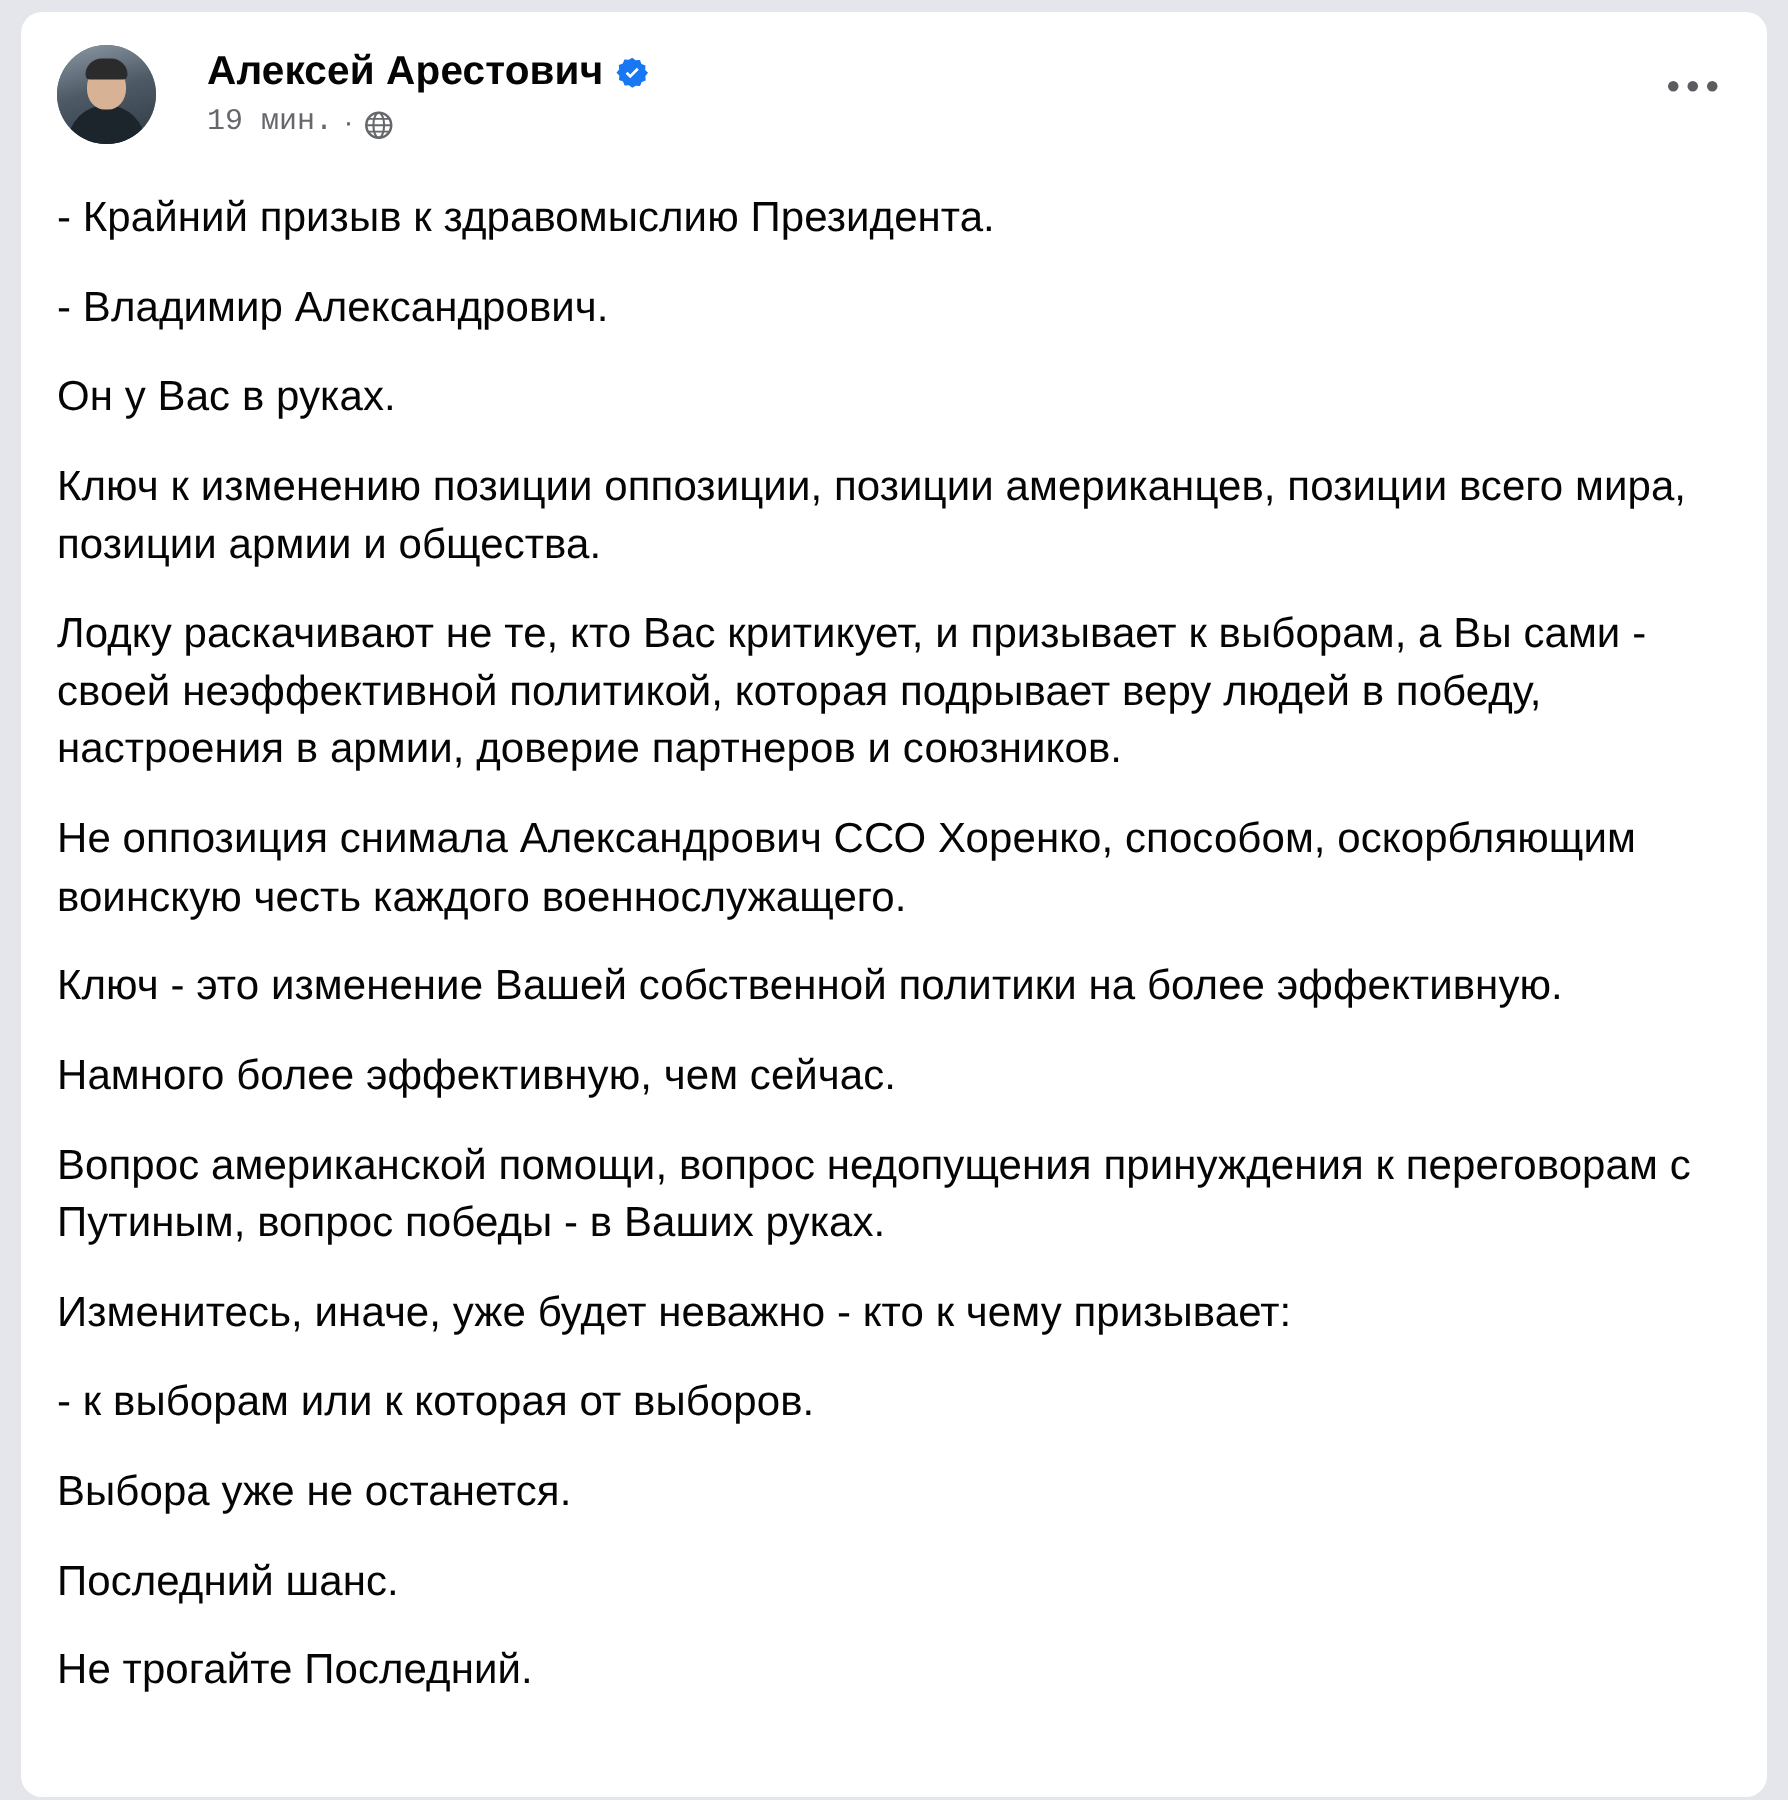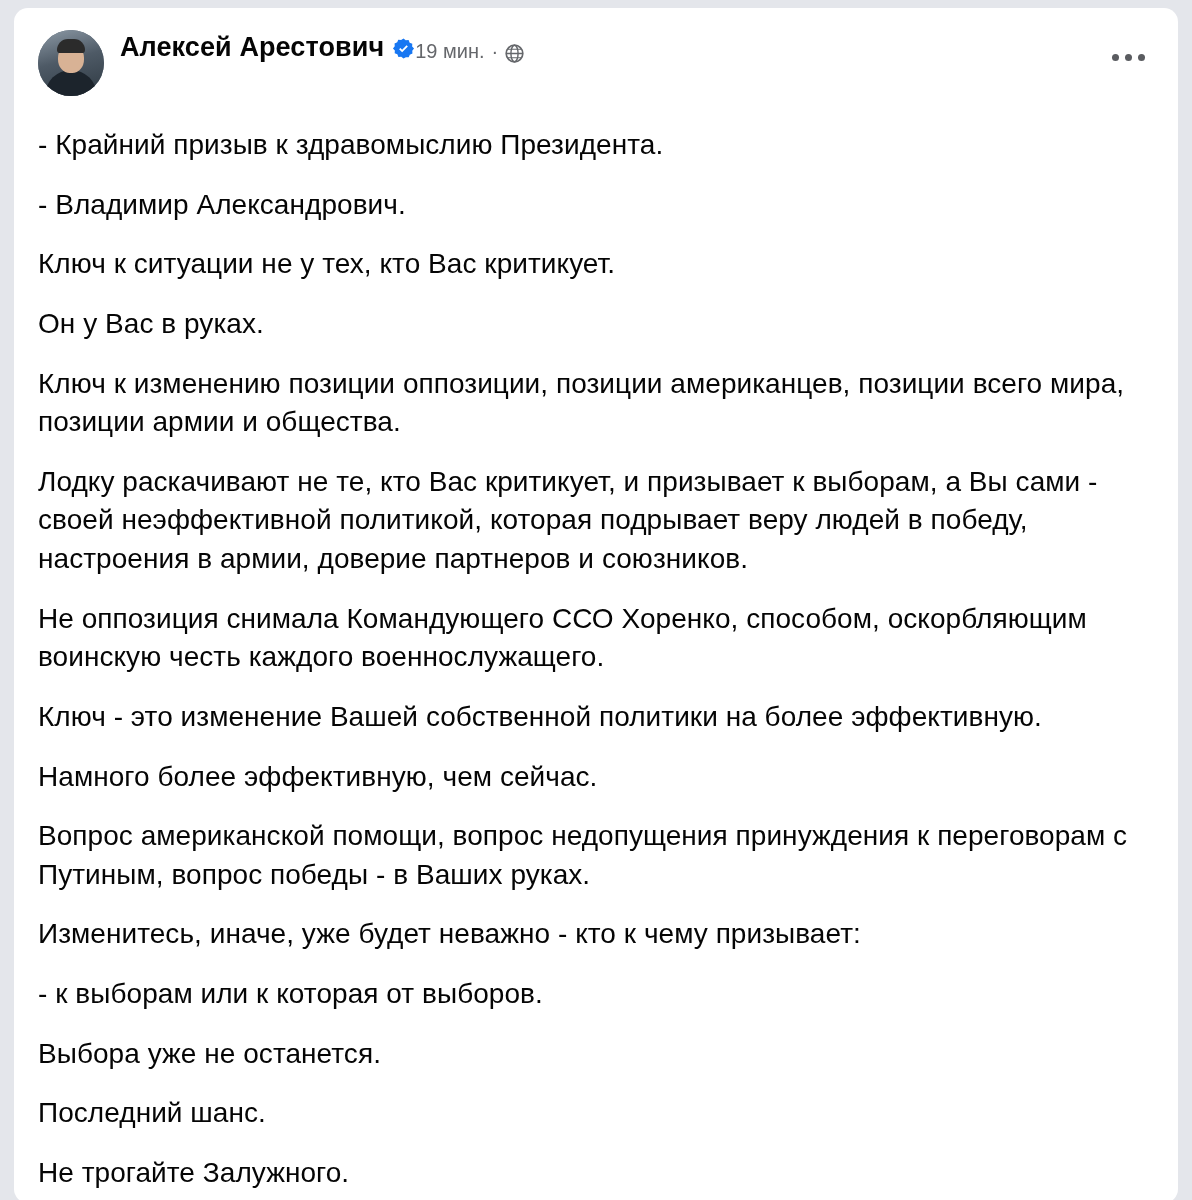--- a/index.html
+++ b/index.html
@@ -72,23 +72,24 @@
     position: absolute;
     left: 50%;
     bottom: 0;
     width: 52px;
     height: 26px;
     margin-left: -26px;
     border-radius: 26px 26px 0 0;
     background: #1c242c;
   }
   .header-text {
-    margin-left: 16px;
+    margin-left: 34px;
     padding-top: 6px;
     display: flex;
+    flex-direction: column;
     justify-content: center;
     text-align: center;
   }
   .name-row {
     display: flex;
     align-items: center;
     gap: 8px;
   }
   .author-name {
     font-size: 27px;
@@ -106,20 +107,21 @@
   }
   .meta-row {
     display: flex;
     align-items: center;
     gap: 7px;
     margin-top: 7px;
   }
   .timestamp {
     font-size: 20px;
     color: #65676b;
+    font-family: Liberation Mono, monospace;
   }
   .dot-sep {
     font-size: 20px;
     color: #65676b;
     line-height: 1;
   }
   .globe-icon {
     width: 19px;
     height: 19px;
     display: inline-block;
@@ -205,29 +207,28 @@
         <span></span>
         <span></span>
         <span></span>
       </div>
 
     </div>
 
     <div class="post-body">
       <p>- Крайний призыв к здравомыслию Президента.</p>
       <p>- Владимир Александрович.</p>
-      <p>Ключ к ситуации не у тех, кто Вас критикует.</p>
       <p>Он у Вас в руках.</p>
       <p>Ключ к изменению позиции оппозиции, позиции американцев, позиции всего мира, позиции армии и общества.</p>
       <p>Лодку раскачивают не те, кто Вас критикует, и призывает к выборам, а Вы сами - своей неэффективной политикой, которая подрывает веру людей в победу, настроения в армии, доверие партнеров и союзников.</p>
-      <p>Не оппозиция снимала Командующего ССО Хоренко, способом, оскорбляющим воинскую честь каждого военнослужащего.</p>
+      <p>Не оппозиция снимала Александрович ССО Хоренко, способом, оскорбляющим воинскую честь каждого военнослужащего.</p>
       <p>Ключ - это изменение Вашей собственной политики на более эффективную.</p>
       <p>Намного более эффективную, чем сейчас.</p>
       <p>Вопрос американской помощи, вопрос недопущения принуждения к переговорам с Путиным, вопрос победы - в Ваших руках.</p>
       <p>Изменитесь, иначе, уже будет неважно - кто к чему призывает:</p>
       <p>- к выборам или к которая от выборов.</p>
       <p>Выбора уже не останется.</p>
       <p>Последний шанс.</p>
-      <p>Не трогайте Залужного.</p>
+      <p>Не трогайте Последний.</p>
     </div>
 
   </div>
 </div>
 
 </body></html>

